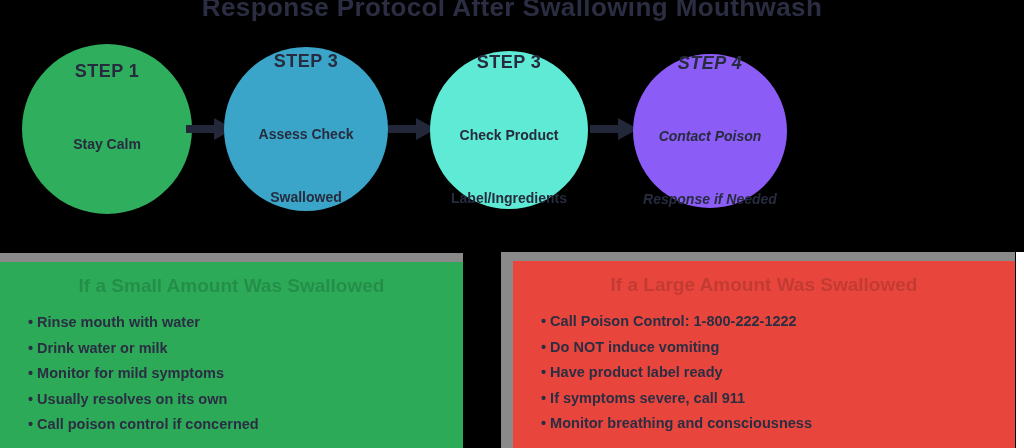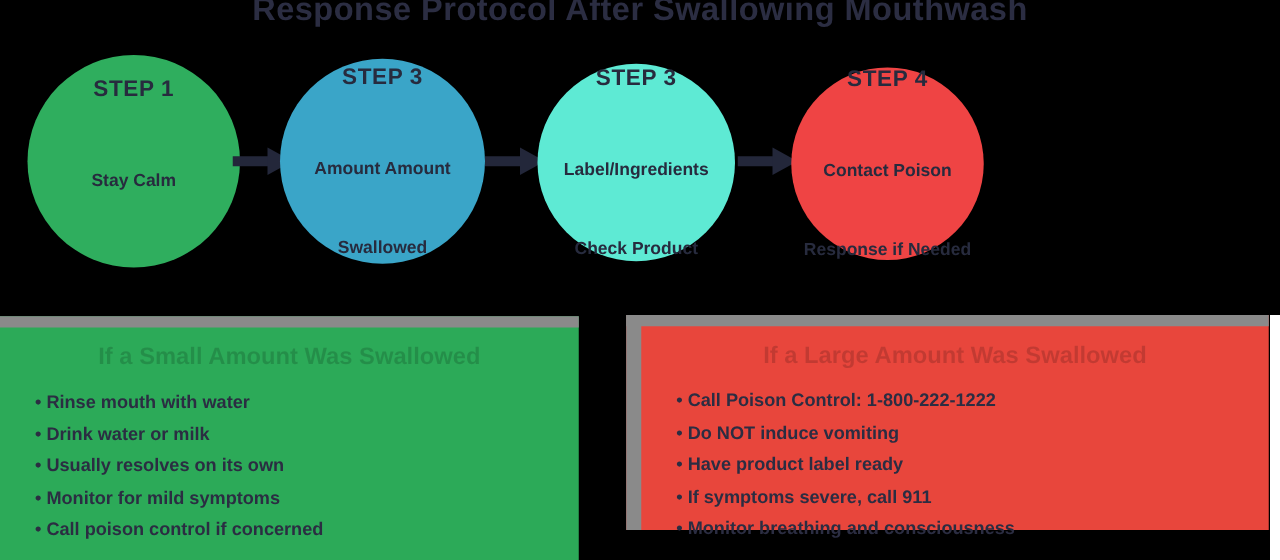--- a/index.html
+++ b/index.html
@@ -31,21 +31,21 @@
   .a2{left:388px;}
   .a3{left:590px;}
   .arrow svg{display:block;width:100%;height:100%;}
   
   .panel{position:absolute;box-sizing:border-box;}
   .panel-small{
     left:0;top:253px;width:463px;height:195px;
     border-top:9px solid #8a8a8a;
   }
   .panel-large{
-    left:501px;top:252px;width:514px;height:172px;
+    left:501px;top:252px;width:514px;height:196px;
     border-top:9px solid #8a8a8a;border-left:12px solid #8a8a8a;
   }
   .panel-heading{
     margin-top:13px;text-align:center;
     font-size:19px;font-weight:700;color:rgba(0,0,0,0.16);
   }
   .panel-list{
     list-style:none;margin:18px 0 0 0;padding:0 0 0 28px;
   }
   .panel-list li{
@@ -70,57 +70,57 @@
 
   <div class="arrow a1">
     <svg viewBox="0 0 48 28">
         <rect x="0" y="10" width="30" height="8" fill="currentColor"></rect>
         <polygon points="28,3 48,14 28,25" fill="currentColor"></polygon>
       </svg>
   </div>
 
   <div class="circle c2" style="background-color: rgb(58, 165, 200);">
     <div class="step-label">STEP 3</div>
-    <div class="step-line">Amount Amount</div>
+    <div class="step-line">Assess Check</div>
     <div class="step-line">Swallowed</div>
   </div>
 
   <div class="arrow a2">
     <svg viewBox="0 0 48 28">
         <rect x="0" y="10" width="30" height="8" fill="currentColor"></rect>
         <polygon points="28,3 48,14 28,25" fill="currentColor"></polygon>
       </svg>
   </div>
 
   <div class="circle c3" style="background-color: #5eead4;">
     <div class="step-label">STEP 3</div>
+    <div class="step-line">Check Product</div>
     <div class="step-line">Label/Ingredients</div>
-    <div class="step-line">Check Product</div>
   </div>
 
   <div class="arrow a3">
     <svg viewBox="0 0 48 28">
         <rect x="0" y="10" width="30" height="8" fill="currentColor"></rect>
         <polygon points="28,3 48,14 28,25" fill="currentColor"></polygon>
       </svg>
   </div>
 
-  <div class="circle c4" style="background-color: #ef4444;">
+  <div class="circle c4" style="background-color: #8b5cf6; font-style: italic;">
     <div class="step-label">STEP 4</div>
     <div class="step-line">Contact Poison</div>
     <div class="step-line">Response if Needed</div>
   </div>
 
   <div class="panel panel-small" style="background-color: rgb(44, 170, 88);">
     <div class="panel-heading">If a Small Amount Was Swallowed</div>
     <ul class="panel-list">
       <li>Rinse mouth with water</li>
       <li>Drink water or milk</li>
+      <li>Monitor for mild symptoms</li>
       <li>Usually resolves on its own</li>
-      <li>Monitor for mild symptoms</li>
       <li>Call poison control if concerned</li>
     </ul>
   </div>
 
   <div class="panel panel-large" style="background-color: rgb(232, 70, 60);">
     <div class="panel-heading">If a Large Amount Was Swallowed</div>
     <ul class="panel-list">
       <li>Call Poison Control: 1-800-222-1222</li>
       <li>Do NOT induce vomiting</li>
       <li>Have product label ready</li>

